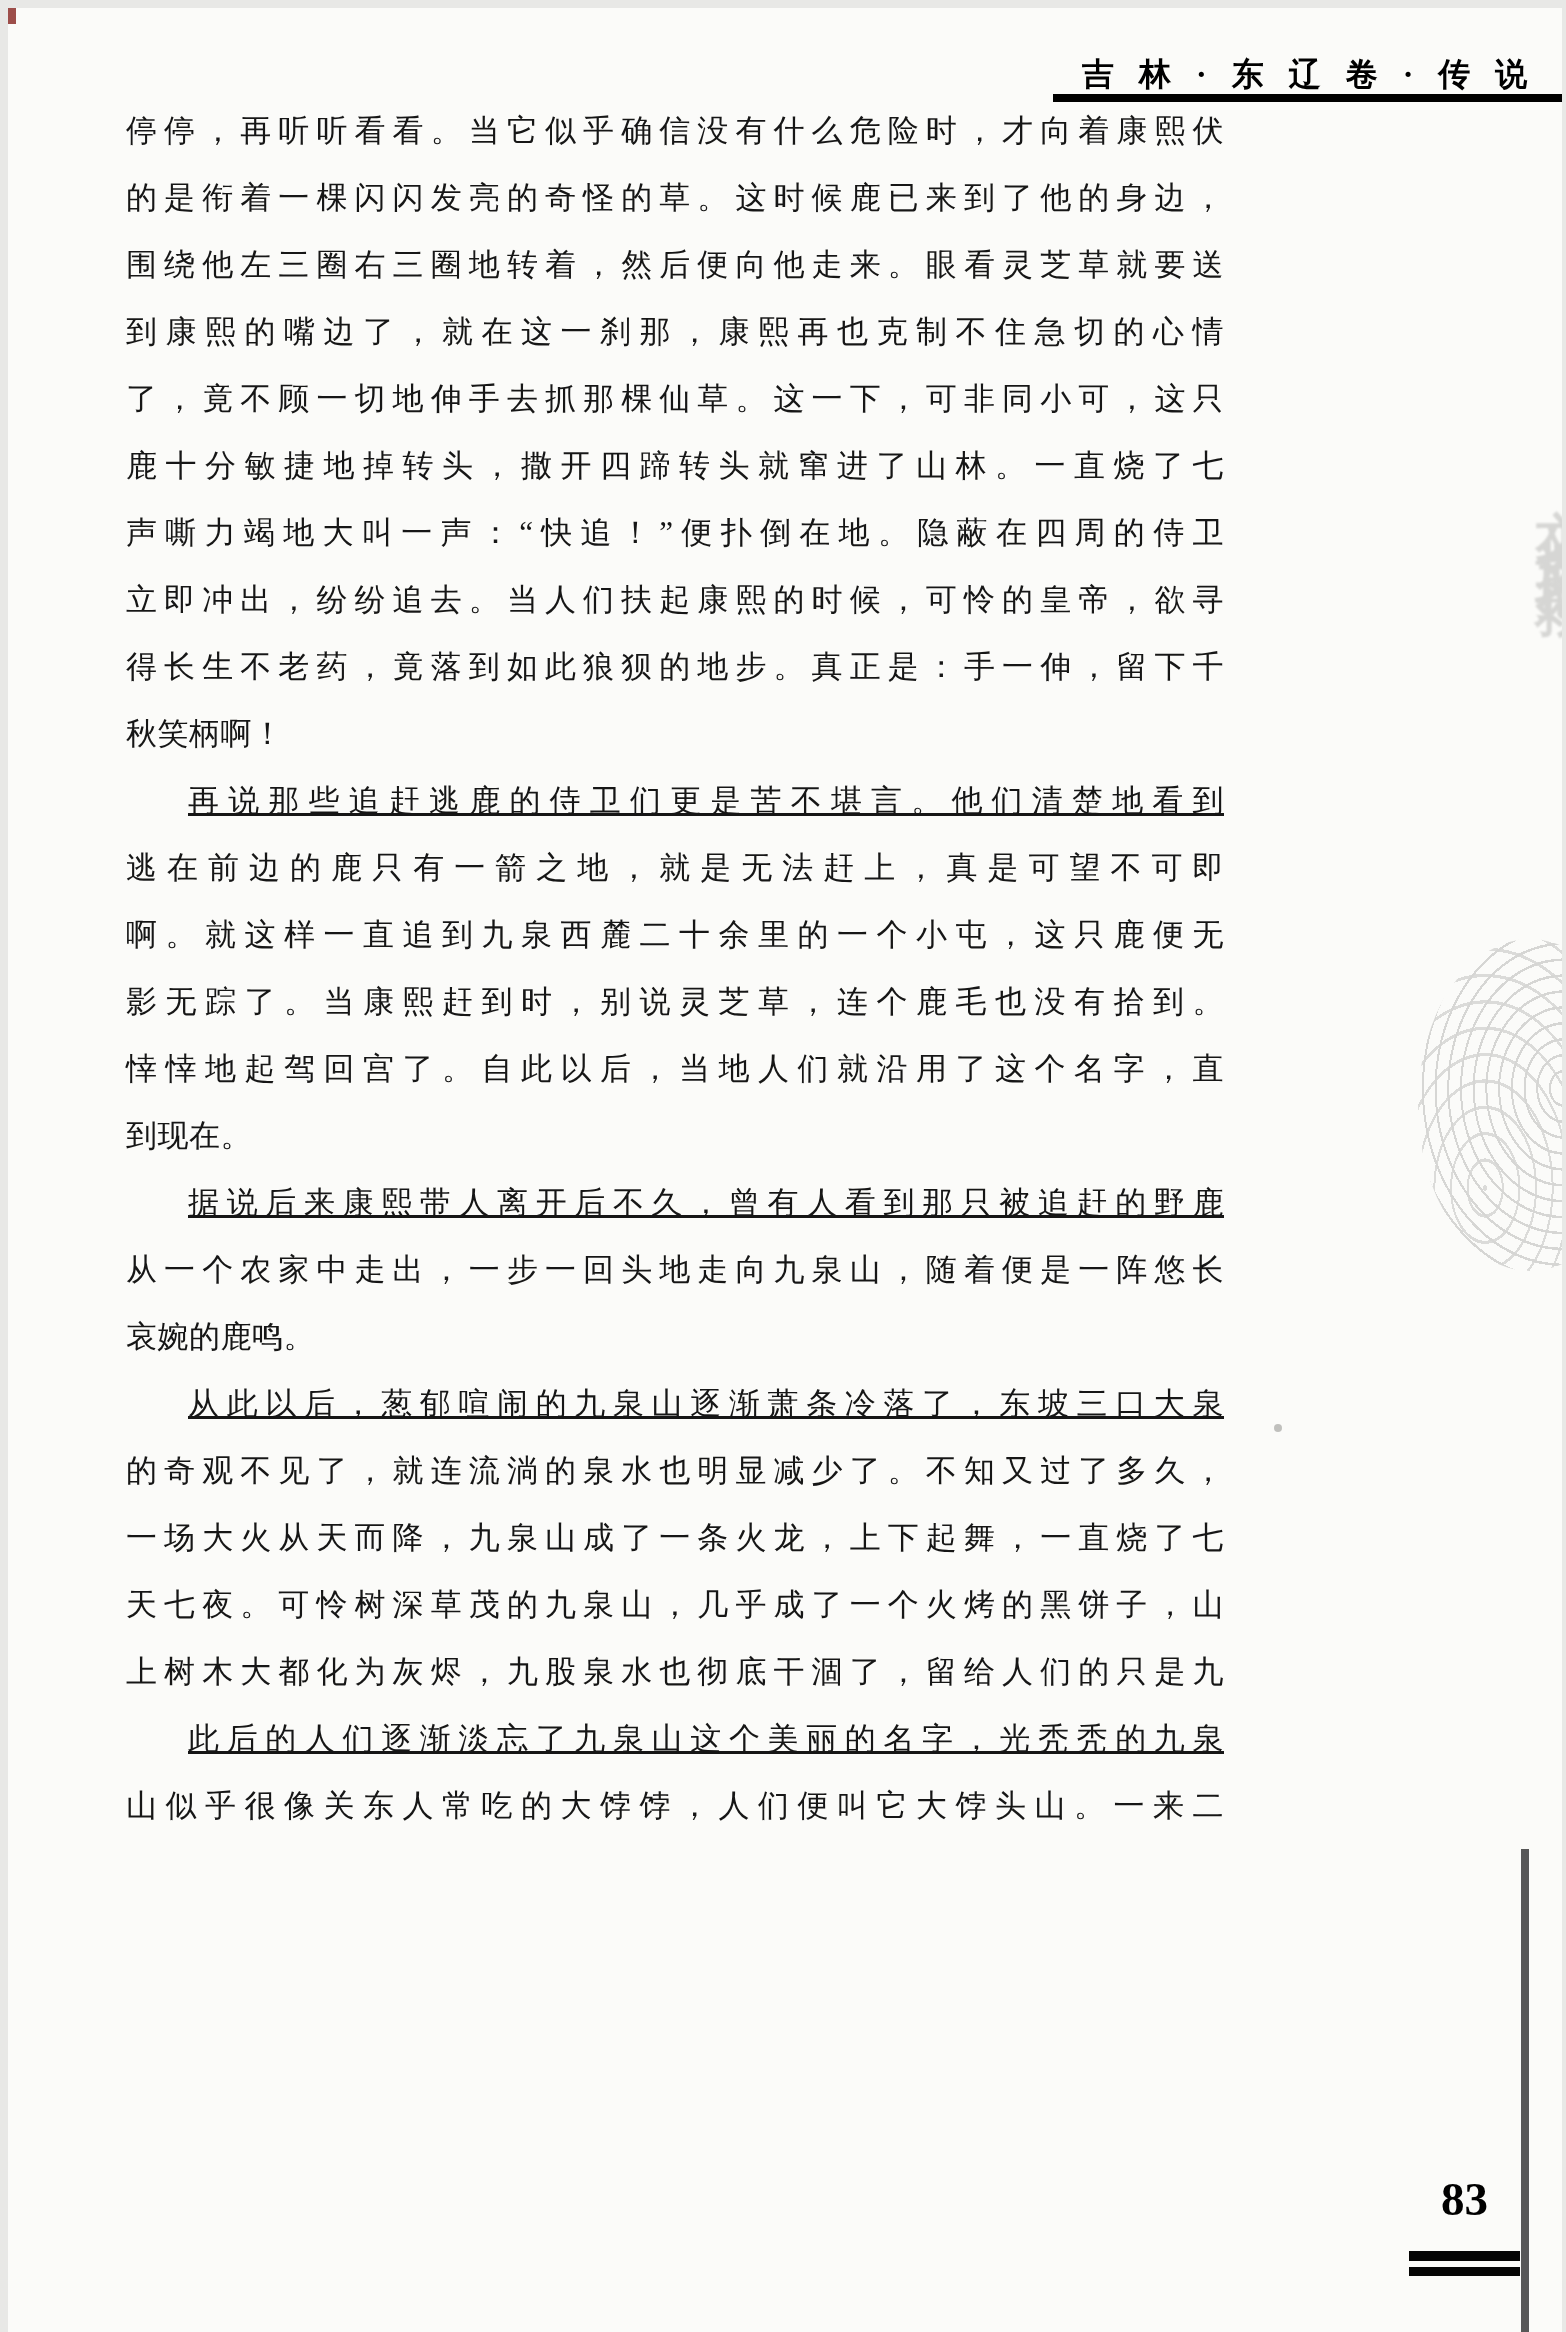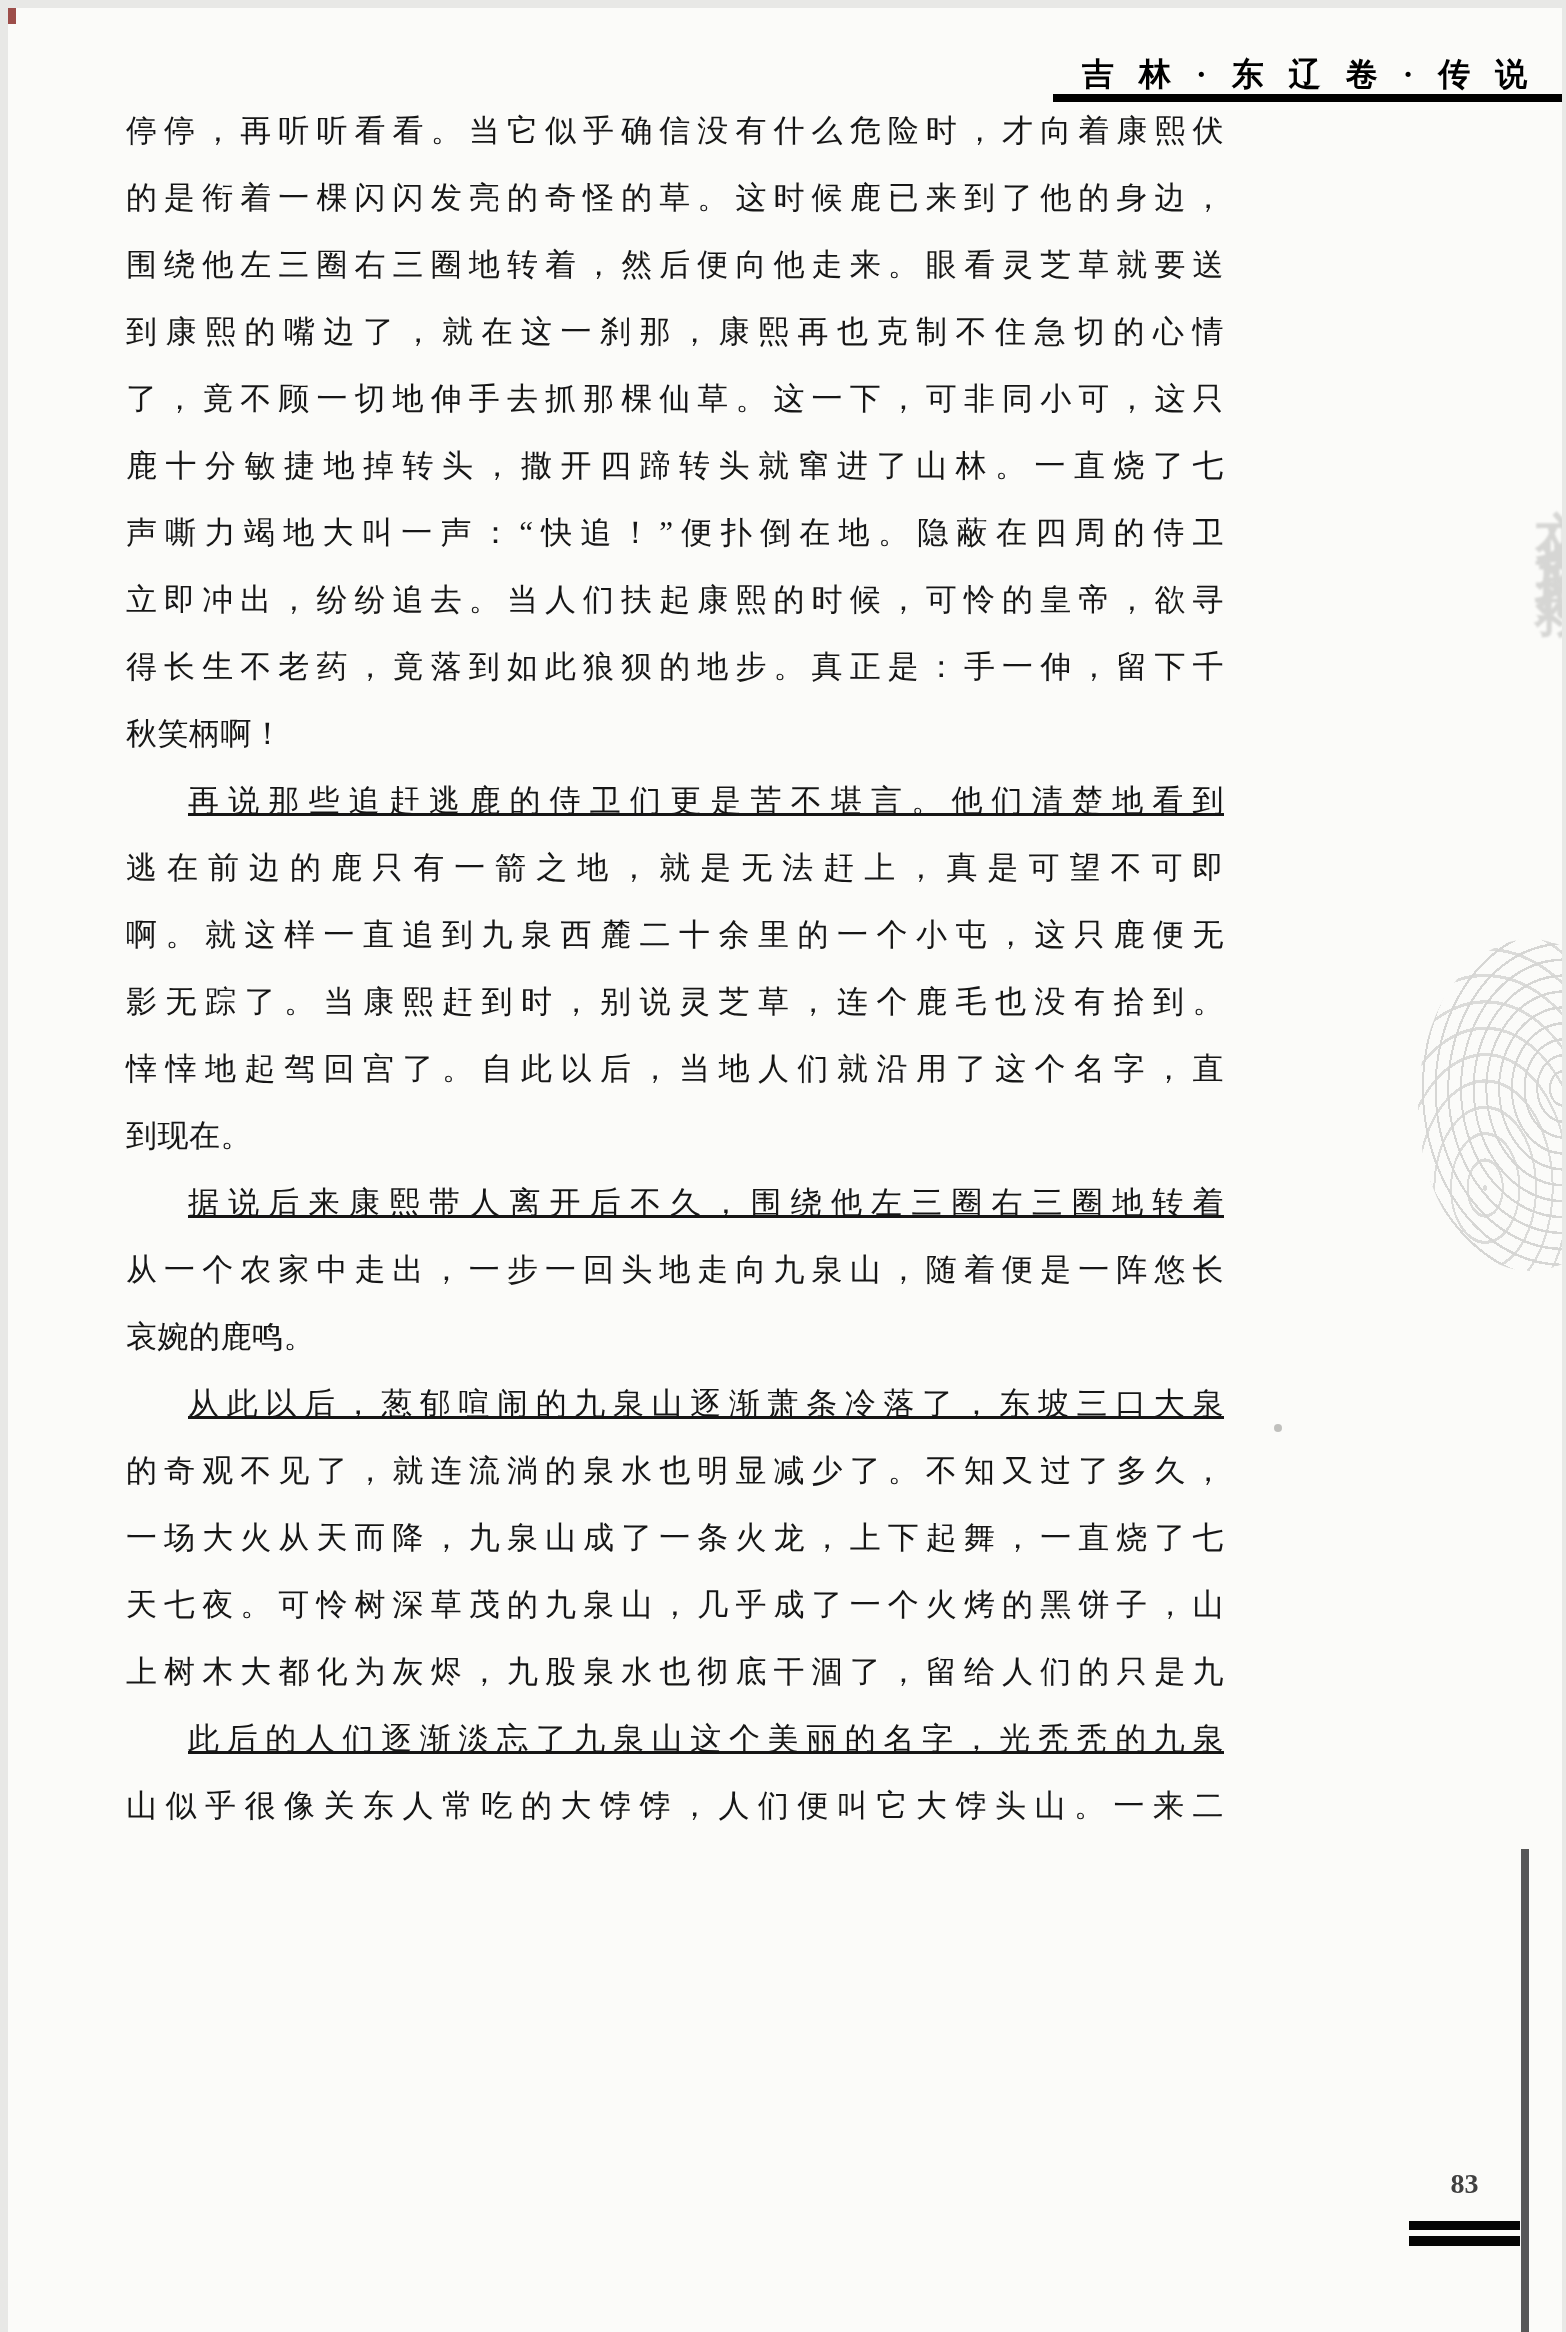--- a/index.html
+++ b/index.html
@@ -86,21 +86,21 @@
     width:6.8px;height:6.8px;border-radius:50%;
     background:#8f8f8d;opacity:.55;
   }
   
   .folio{
     position:absolute;right:54px;top:2146px;
     width:111px;
     display:flex;flex-direction:column;align-items:center;
   }
   .folio-number{
-    font-size:28px;font-weight:bold;color:#404040;
+    font-size:47px;font-weight:bold;color:#000000;
     line-height:1.6;
   }
   .folio-bar{width:111px;height:9.8px;background:#050505;margin-top:5.9px;}
   .folio-bar.first{margin-top:9.8px;}
 </style>
 </head>
 <body>
 
 <div class="page">
 
@@ -121,21 +121,21 @@
       <div class="line full">声嘶力竭地大叫一声：“快追！”便扑倒在地。隐蔽在四周的侍卫</div>
       <div class="line full">立即冲出，纷纷追去。当人们扶起康熙的时候，可怜的皇帝，欲寻</div>
       <div class="line full">得长生不老药，竟落到如此狼狈的地步。真正是：手一伸，留下千</div>
       <div class="line">秋笑柄啊！</div>
       <div class="line full indent">再说那些追赶逃鹿的侍卫们更是苦不堪言。他们清楚地看到</div>
       <div class="line full">逃在前边的鹿只有一箭之地，就是无法赶上，真是可望不可即</div>
       <div class="line full">啊。就这样一直追到九泉西麓二十余里的一个小屯，这只鹿便无</div>
       <div class="line full">影无踪了。当康熙赶到时，别说灵芝草，连个鹿毛也没有拾到。</div>
       <div class="line full">悻悻地起驾回宫了。自此以后，当地人们就沿用了这个名字，直</div>
       <div class="line">到现在。</div>
-      <div class="line full indent">据说后来康熙带人离开后不久，围绕他左三圈右三圈地转着</div>
+      <div class="line full indent">据说后来康熙带人离开后不久，曾有人看到那只被追赶的野鹿</div>
       <div class="line full">从一个农家中走出，一步一回头地走向九泉山，随着便是一阵悠长</div>
       <div class="line">哀婉的鹿鸣。</div>
       <div class="line full indent">从此以后，葱郁喧闹的九泉山逐渐萧条冷落了，东坡三口大泉</div>
       <div class="line full">的奇观不见了，就连流淌的泉水也明显减少了。不知又过了多久，</div>
       <div class="line full">一场大火从天而降，九泉山成了一条火龙，上下起舞，一直烧了七</div>
       <div class="line full">天七夜。可怜树深草茂的九泉山，几乎成了一个火烤的黑饼子，山</div>
       <div class="line full">上树木大都化为灰烬，九股泉水也彻底干涸了，留给人们的只是九</div>
       <div class="line full indent">此后的人们逐渐淡忘了九泉山这个美丽的名字，光秃秃的九泉</div>
       <div class="line full">山似乎很像关东人常吃的大饽饽，人们便叫它大饽头山。一来二</div>
     </div>

